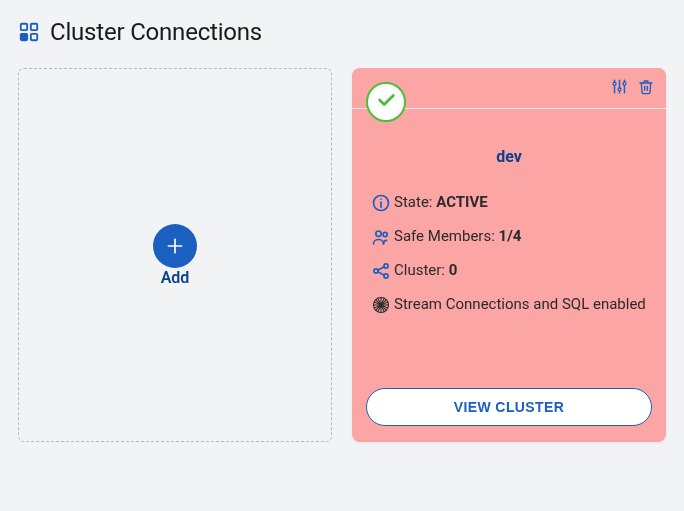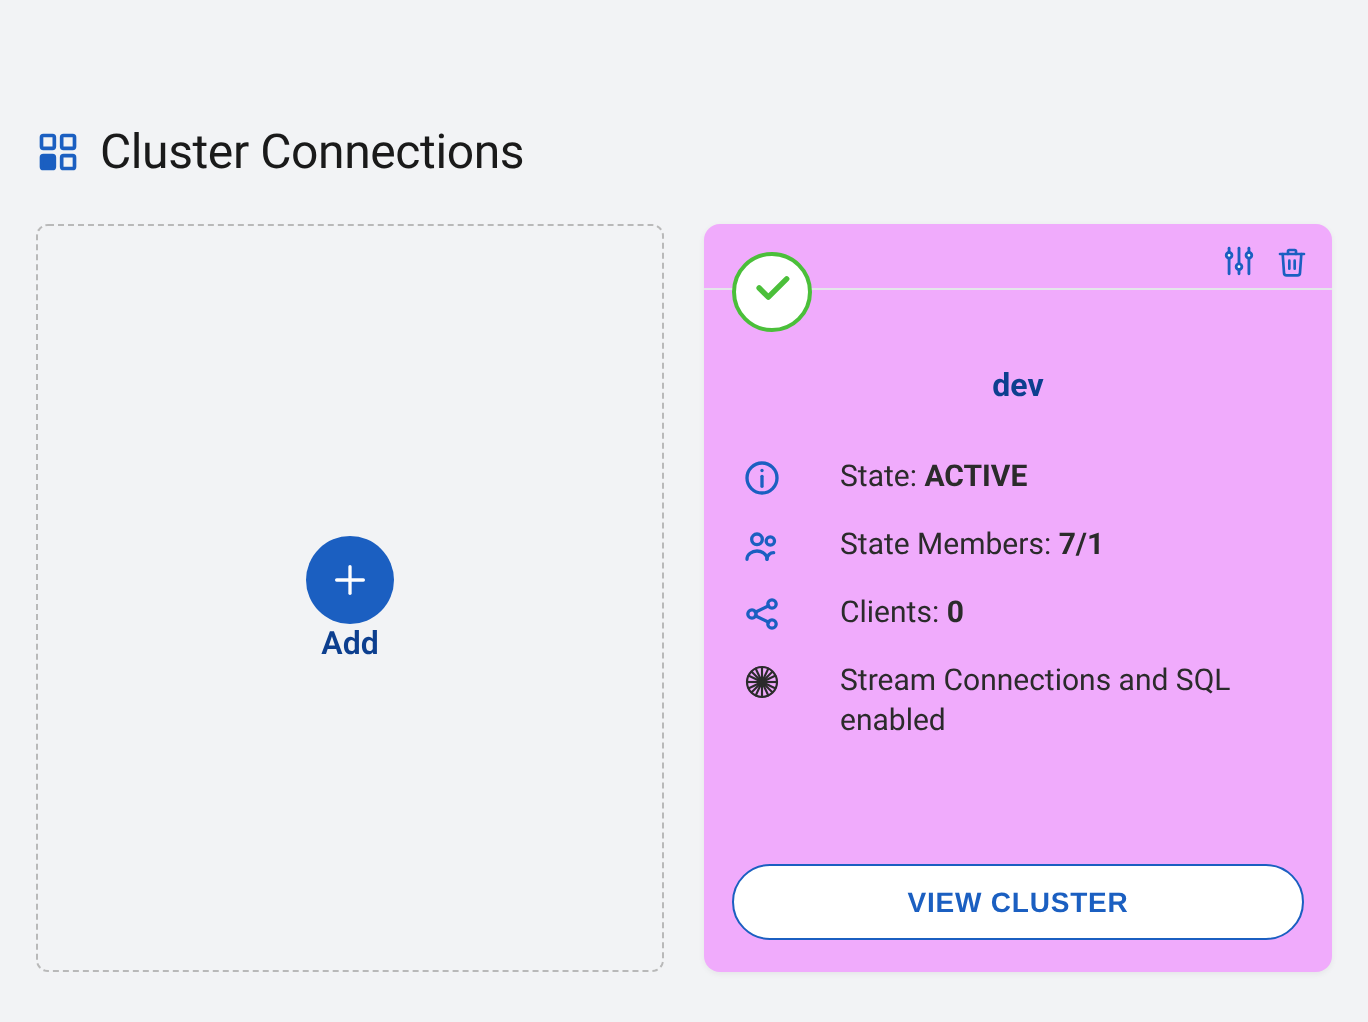--- a/index.html
+++ b/index.html
@@ -8,21 +8,20 @@
     background: #f2f3f5;
     width: 684px;
     height: 511px;
     padding: 18px;
   }
   .header {
     display: flex;
     align-items: center;
     gap: 10px;
     margin-bottom: 22px;
-    margin-top: 44px;
   }
   .header-icon svg { display: block; }
   .header-title {
     font-size: 24px;
     font-weight: 400;
     color: #1a1a1a;
     letter-spacing: -0.2px;
   }
   .cards {
     display: flex;
@@ -50,21 +49,21 @@
   }
   .add-circle svg { display:block; }
   .add-label {
     color: #0d3f8f;
     font-weight: 600;
     font-size: 16px;
   }
   .cluster-card {
     width: 316px;
     height: 374px;
-    background: #f0abfc;
+    background: #fca5a5;
     border-radius: 8px;
     box-shadow: 0 1px 3px rgba(0,0,0,0.06);
     display: flex;
     flex-direction: column;
     position: relative;
     padding: 0;
   }
   .card-top {
     position: relative;
     height: 40px;
@@ -110,21 +109,21 @@
     margin-bottom: 26px;
   }
   .info-list {
     display: flex;
     flex-direction: column;
     gap: 12px;
   }
   .info-row {
     display: flex;
     align-items: flex-start;
-    gap: 28px;
+    gap: 2px;
     color: #2b2b2b;
     font-size: 15px;
   }
   .info-row .icon {
     width: 22px;
     height: 22px;
     flex-shrink: 0;
     display:flex;
     align-items:center;
     justify-content:center;
@@ -232,37 +231,37 @@
         <div class="info-row">
           <span class="icon">
             <svg width="20" height="20" viewBox="0 0 24 24" fill="none" stroke="#1b5fc1" stroke-width="2" stroke-linecap="round" stroke-linejoin="round">
               <circle cx="9" cy="8" r="3.2"></circle>
               <path d="M3 20c0-3 3-5 6-5s6 2 6 5"></path>
               <circle cx="17" cy="9" r="2.5"></circle>
               <path d="M15 20c0-2.5 2-4 4-4"></path>
             </svg>
           </span>
           <span class="text">
-            <span>State Members:</span>
-            <b>7/1</b>
+            <span>Safe Members:</span>
+            <b>1/4</b>
           </span>
         </div>
 
         <div class="info-row">
           <span class="icon">
             <svg width="20" height="20" viewBox="0 0 24 24" fill="none" stroke="#1b5fc1" stroke-width="2" stroke-linecap="round">
               <circle cx="6" cy="12" r="2.5"></circle>
               <circle cx="18" cy="6" r="2.5"></circle>
               <circle cx="18" cy="18" r="2.5"></circle>
               <line x1="8" y1="11" x2="16" y2="7"></line>
               <line x1="8" y1="13" x2="16" y2="17"></line>
             </svg>
           </span>
           <span class="text">
-            <span>Clients:</span>
+            <span>Cluster:</span>
             <b>0</b>
           </span>
         </div>
 
         <div class="info-row">
           <span class="icon">
             <svg width="20" height="20" viewBox="0 0 24 24" fill="none" stroke="#2b2b2b" stroke-width="1.3">
               <circle cx="12" cy="12" r="9"></circle>
               <circle cx="12" cy="12" r="2.2" fill="#2b2b2b"></circle>
               <line x1="12" y1="3" x2="12" y2="21"></line>

